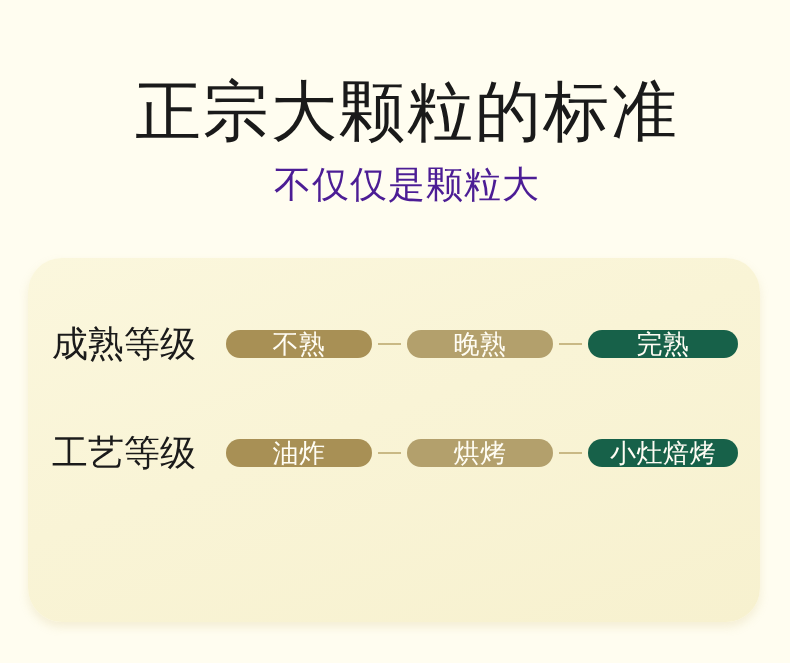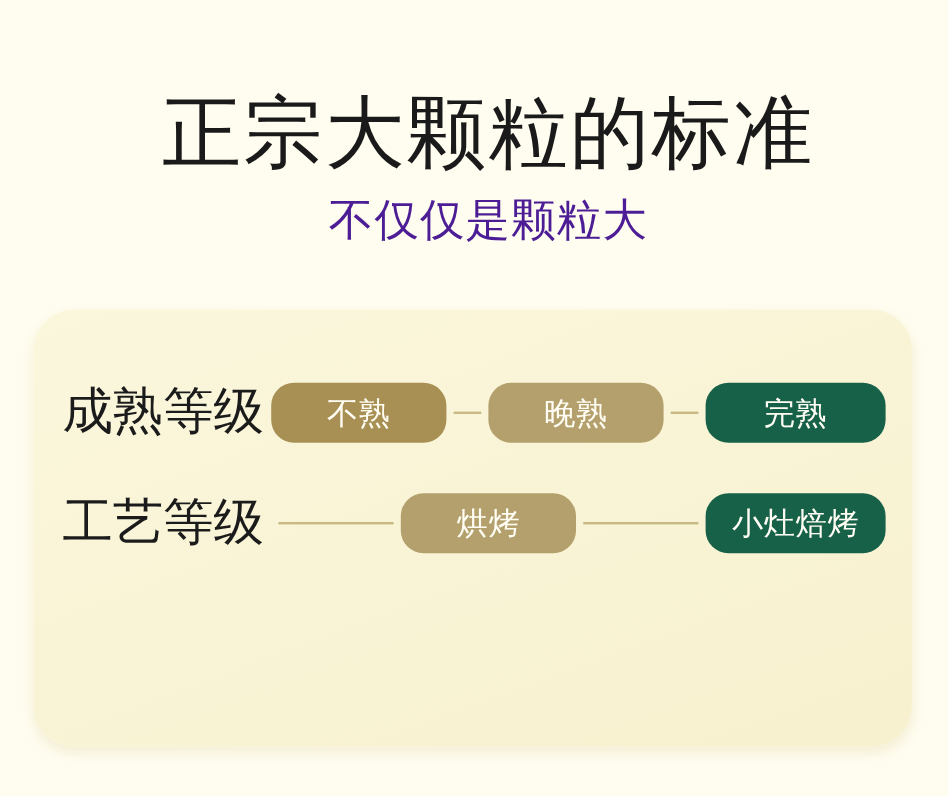--- a/index.html
+++ b/index.html
@@ -68,48 +68,48 @@
     position: absolute;
     left: 0;
     width: 732px;
     height: 46px;
     display: flex;
     align-items: center;
   }
 
   
   .row.r1 { top: 63px; }
-  .row.r2 { top: 155px; }
+  .row.r2 { top: 172px; }
   .row.r3 { top: 244px; }
 
   .row-label {
     position: absolute;
     left: 24px;
     top: 50%;
     transform: translateY(-50%);
-    font-size: 42px;
+    font-size: 36px;
     line-height: 1;
     letter-spacing: 0px;
     color: #1b1b1b;
     white-space: nowrap;
     font-family: "Liberation Serif", "DejaVu Serif", serif;
   }
 
   .pill-track {
     position: absolute;
     left: 198px;
     top: 50%;
     transform: translateY(-50%);
     width: 512px;
     display: flex;
     align-items: center;
   }
 
   .pill {
-    height: 50px;
+    height: 28px;
     flex: 0 0 auto;
     width: 146px;
     border-radius: 19px;
     display: flex;
     align-items: center;
     justify-content: center;
     color: #fffdf4;
     font-size: 26px;
     letter-spacing: 0.5px;
     white-space: nowrap;
@@ -147,20 +147,21 @@
         <div class="connector"></div>
         <div class="pill gold-light">晚熟</div>
         <div class="connector"></div>
         <div class="pill green">完熟</div>
       </div>
     </div>
 
     <div class="row r2">
       <div class="row-label">工艺等级</div>
       <div class="pill-track">
+        <div class="pill gold-dark">油炸</div>
         <div class="connector"></div>
         <div class="pill gold-light">烘烤</div>
         <div class="connector"></div>
         <div class="pill green">小灶焙烤</div>
       </div>
     </div>
 
     <div class="row r3">
     </div>
 

